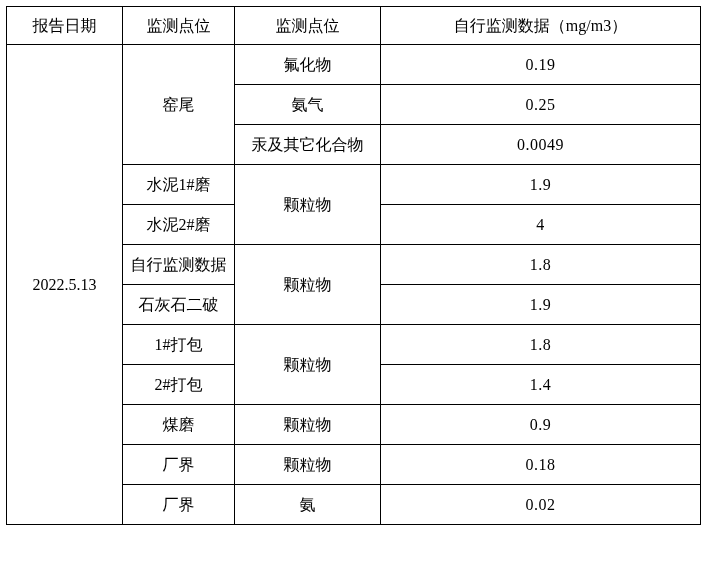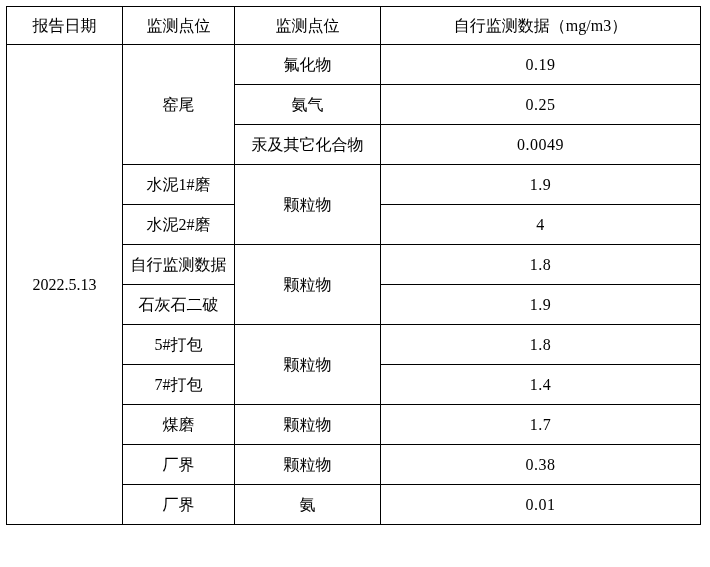--- a/index.html
+++ b/index.html
@@ -108,43 +108,43 @@
         <td rowspan="2">颗粒物</td>
         <td class="value-cell">1.8</td>
       </tr>
 
       <tr>
         <td>石灰石二破</td>
         <td class="value-cell">1.9</td>
       </tr>
 
       <tr>
-        <td>5#打包</td>
+        <td>1#打包</td>
         <td rowspan="2">颗粒物</td>
         <td class="value-cell">1.8</td>
       </tr>
 
       <tr>
-        <td>7#打包</td>
+        <td>2#打包</td>
         <td class="value-cell">1.4</td>
       </tr>
 
       <tr>
         <td>煤磨</td>
         <td>颗粒物</td>
-        <td class="value-cell">1.7</td>
+        <td class="value-cell">0.9</td>
       </tr>
 
       <tr>
         <td>厂界</td>
         <td>颗粒物</td>
-        <td class="value-cell">0.38</td>
+        <td class="value-cell">0.18</td>
       </tr>
 
       <tr>
         <td>厂界</td>
         <td>氨</td>
-        <td class="value-cell">0.01</td>
+        <td class="value-cell">0.02</td>
       </tr>
 
     </tbody>
   </table>
 </div>
 
 </body></html>

